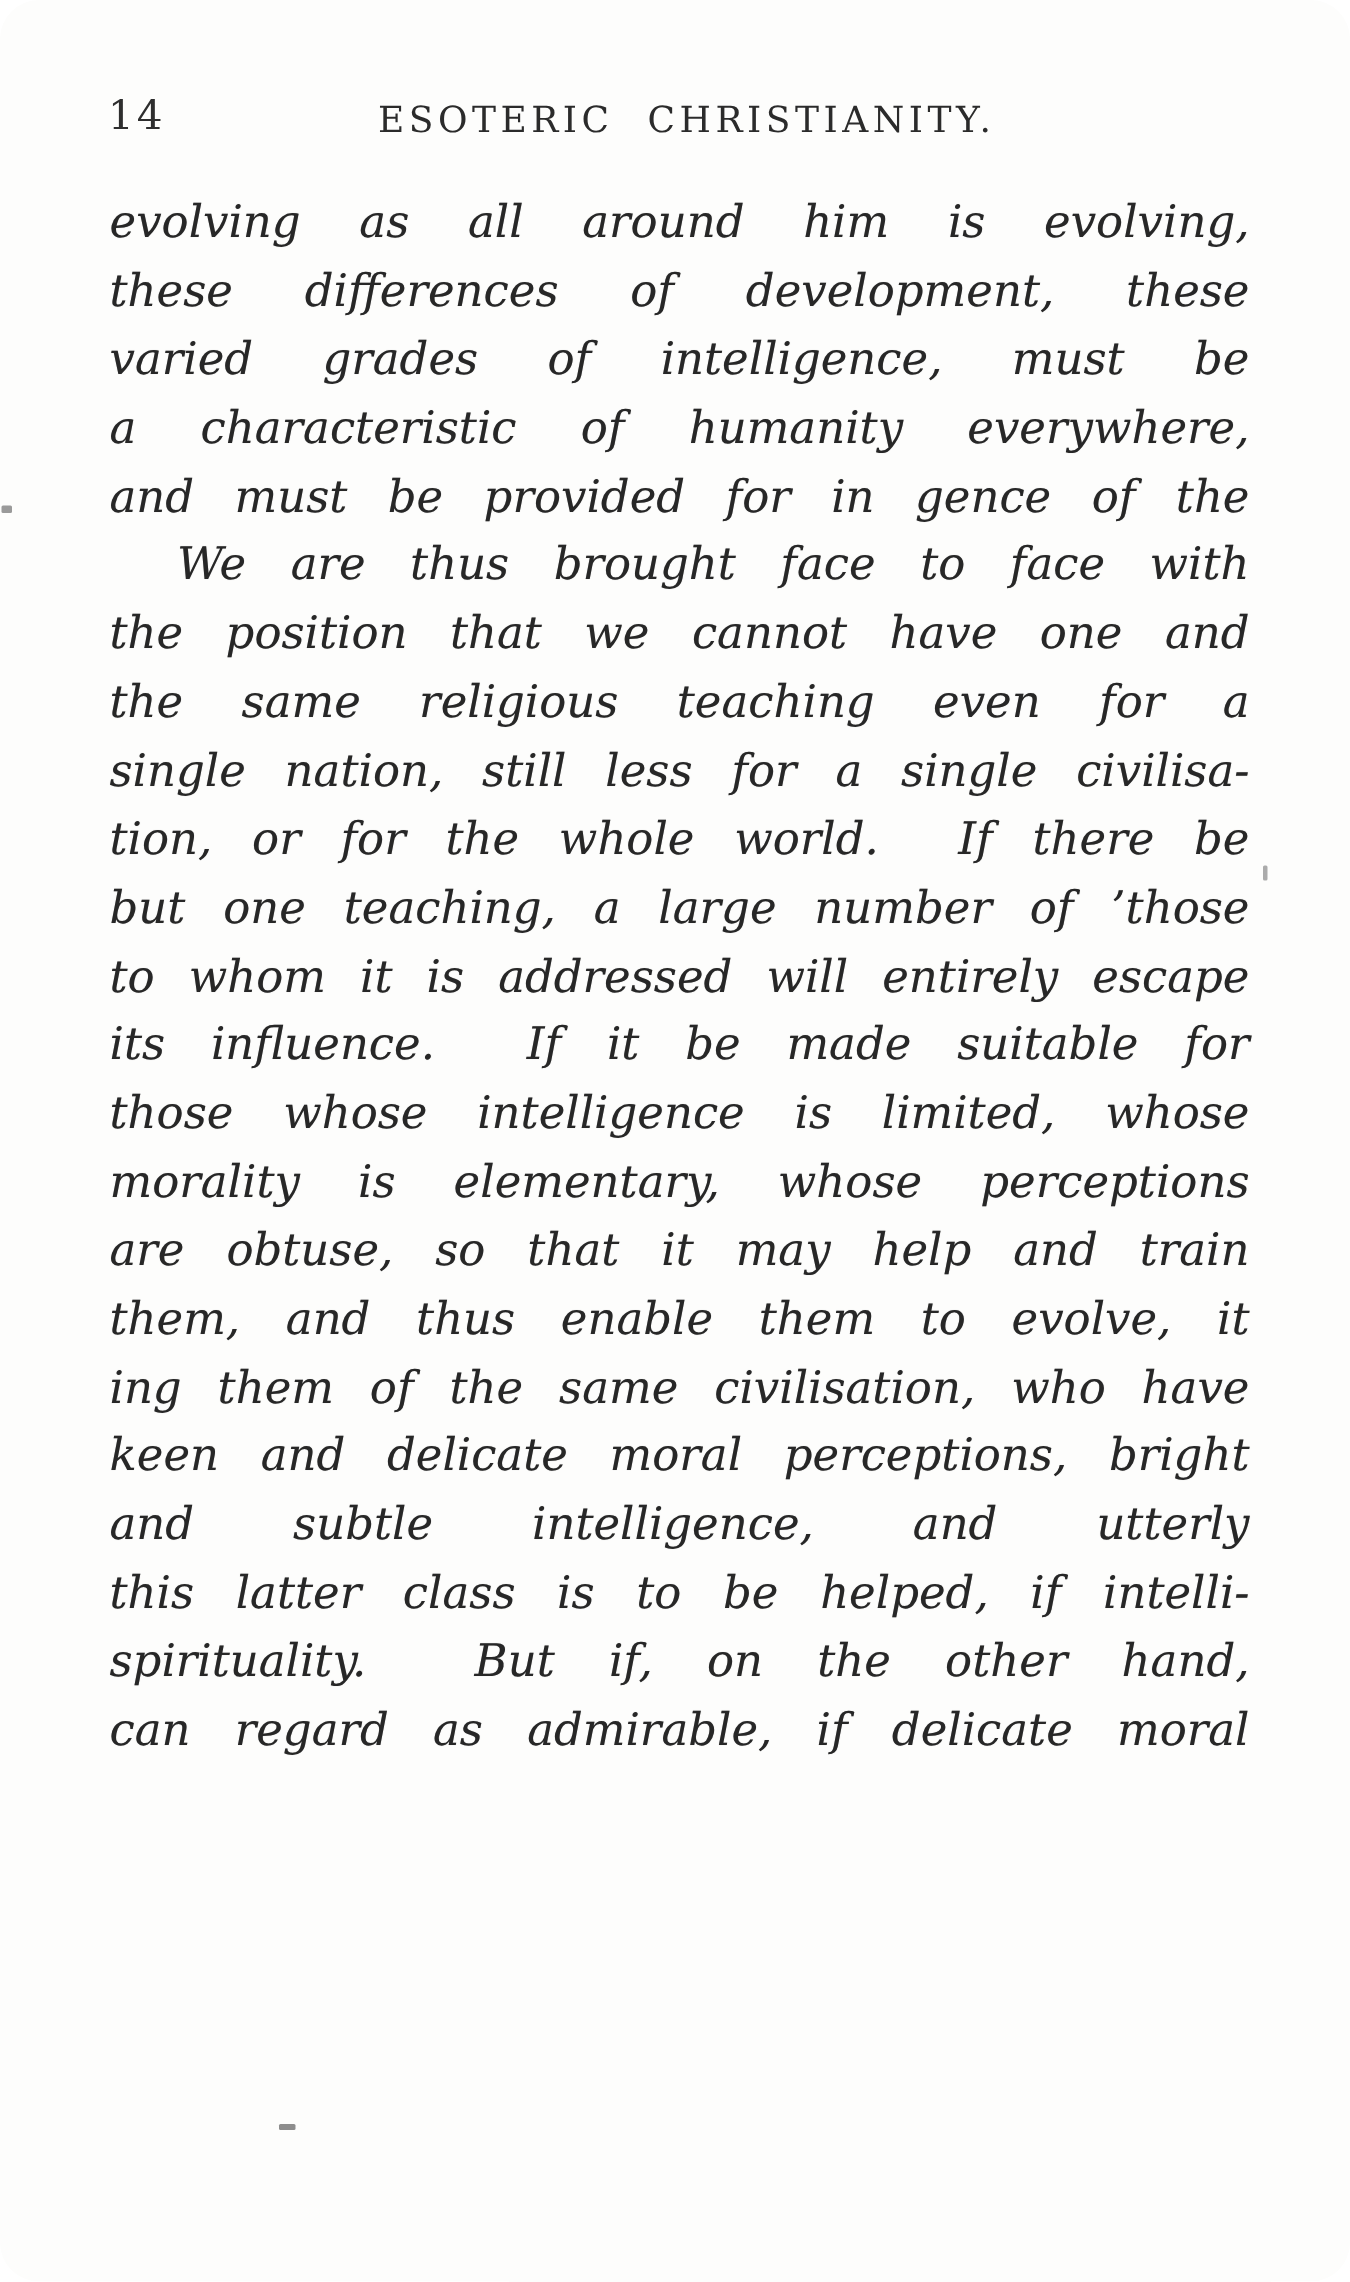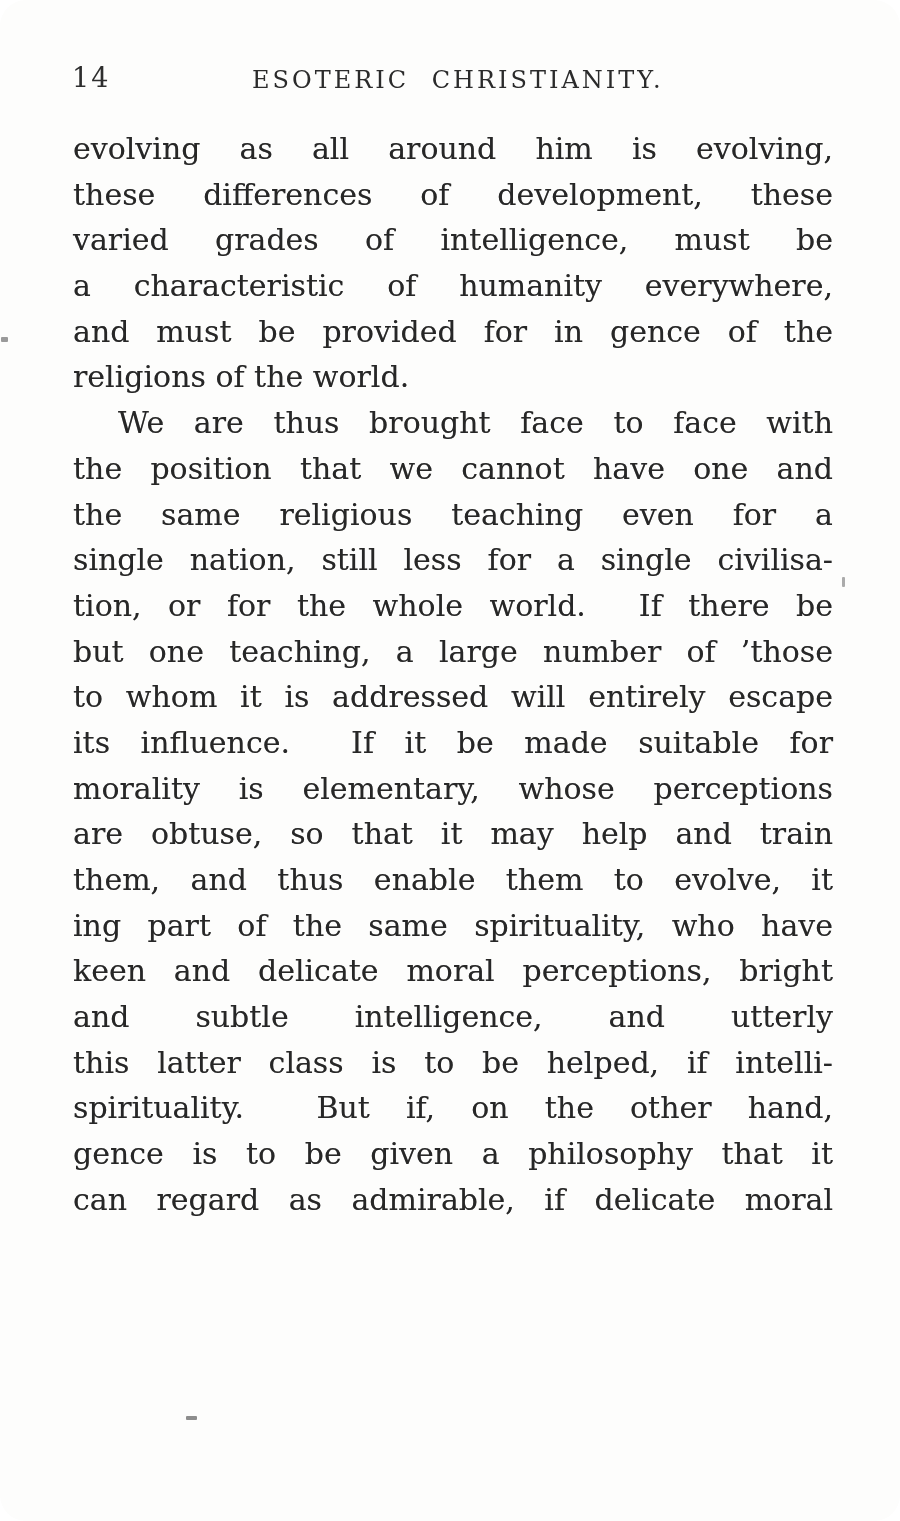--- a/index.html
+++ b/index.html
@@ -12,21 +12,21 @@
     position:absolute; left:72px; top:62px;
     font-size:27px; letter-spacing:2px; color:#2e2e2e;
   }
   .runhead {
     position:absolute; left:212px; top:66px;
     font-size:24px; letter-spacing:3px; word-spacing:12px;
     color:#2b2b2b;
     margin-left:40px;
   }
   .body-text {
-    position:absolute; left:73px; top:126px; width:760px;
+    position:absolute; left:73px; top:126px; width:760px;font-style:italic;
   }
   .line {
     font-size:30px; line-height:45.7px; height:45.7px;
     text-shadow:0 0 0.5px rgba(20,20,20,0.35);
     white-space:normal;
   }
   .just { text-align:justify; text-align-last:justify; }
   .ind  { text-indent:45px; }
   .speck-left {
     position:absolute; left:1px; top:337px; width:7px; height:5px;
@@ -47,37 +47,36 @@
 <div class="page">
   <div class="pagenum">14</div>
   <div class="runhead">ESOTERIC CHRISTIANITY.</div>
 
   <div class="body-text">
       <div class="line just">evolving as all around him is evolving,</div>
       <div class="line just">these differences of development, these</div>
       <div class="line just">varied grades of intelligence, must be</div>
       <div class="line just">a characteristic of humanity everywhere,</div>
       <div class="line just">and must be provided for in gence of the</div>
-      <div class="line">religions of the world.</div>
       <div class="line just ind">We are thus brought face to face with</div>
       <div class="line just">the position that we cannot have one and</div>
       <div class="line just">the same religious teaching even for a</div>
       <div class="line just">single nation, still less for a single civilisa-</div>
       <div class="line just">tion, or for the whole world.&nbsp; If there be</div>
       <div class="line just">but one teaching, a large number of ’those</div>
       <div class="line just">to whom it is addressed will entirely escape</div>
       <div class="line just">its influence.&nbsp; If it be made suitable for</div>
+      <div class="line just">those whose intelligence is limited, whose</div>
       <div class="line just">morality is elementary, whose perceptions</div>
       <div class="line just">are obtuse, so that it may help and train</div>
       <div class="line just">them, and thus enable them to evolve, it</div>
-      <div class="line just">ing part of the same spirituality, who have</div>
+      <div class="line just">ing them of the same civilisation, who have</div>
       <div class="line just">keen and delicate moral perceptions, bright</div>
       <div class="line just">and subtle intelligence, and utterly</div>
       <div class="line just">this latter class is to be helped, if intelli-</div>
       <div class="line just">spirituality.&nbsp; But if, on the other hand,</div>
-      <div class="line just">gence is to be given a philosophy that it</div>
       <div class="line just">can regard as admirable, if delicate moral</div>
     </div>
 
   <div class="speck-left"></div>
   <div class="speck-right"></div>
   <div class="dash-bottom"></div>
 </div>
 
 </body></html>

